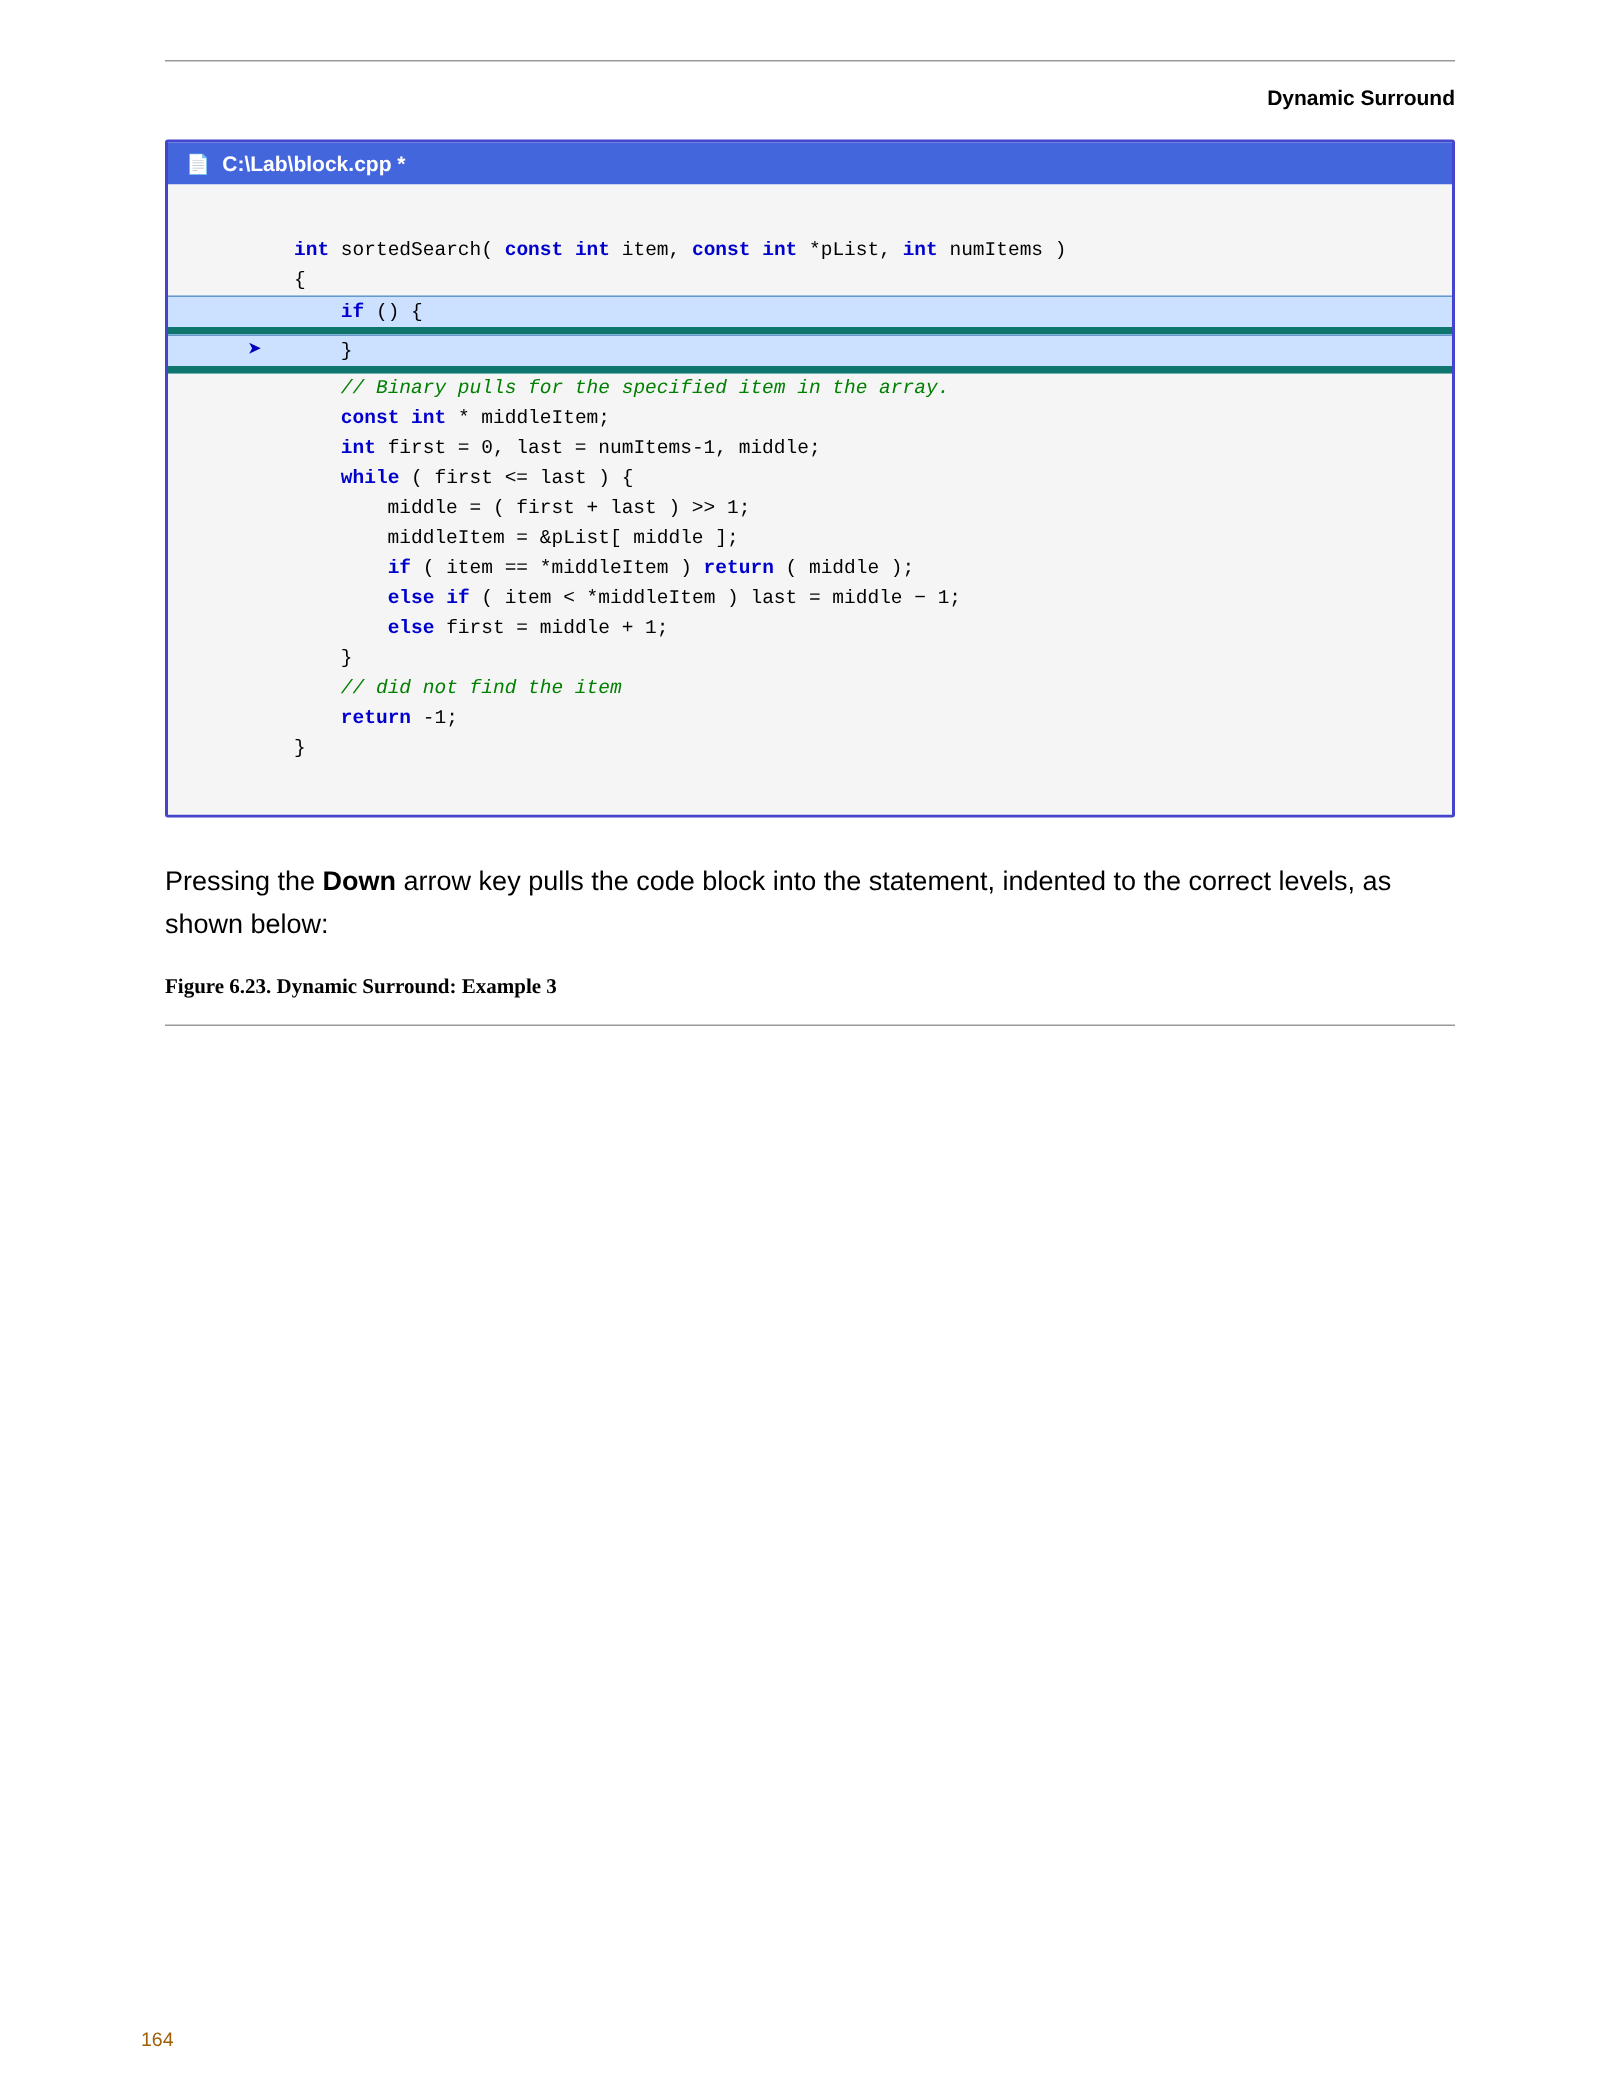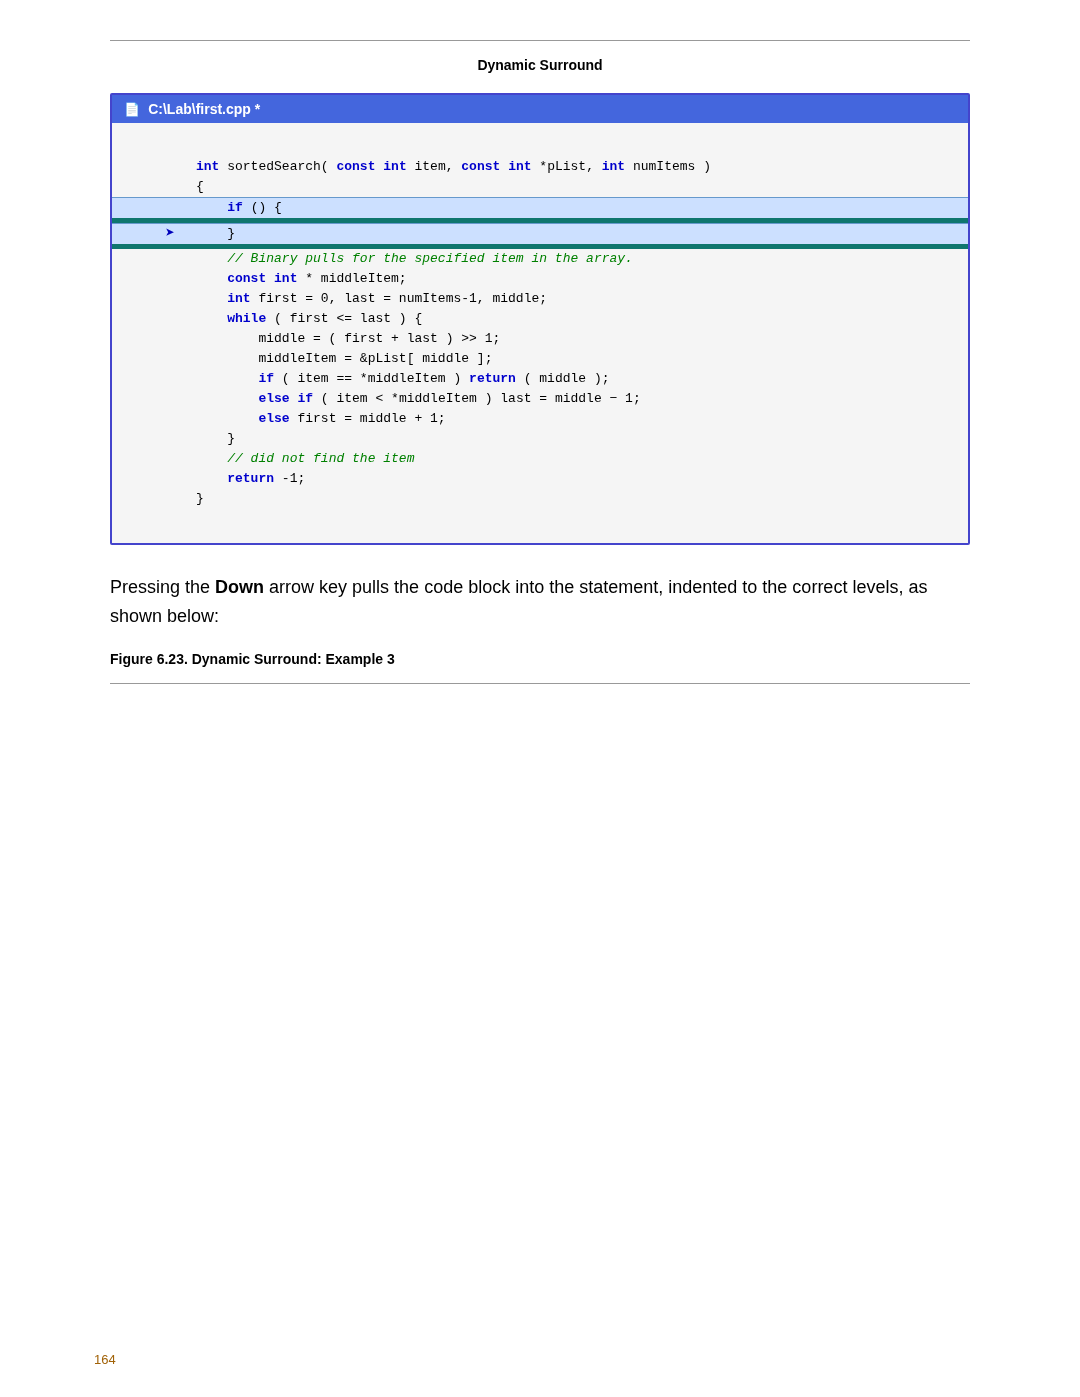--- a/index.html
+++ b/index.html
@@ -20,21 +20,21 @@
       padding: 40px 110px 60px 110px;
       position: relative;
     }
 
     .top-rule {
       border-top: 1px solid #999;
       margin-bottom: 16px;
     }
 
     .page-title {
-      text-align: center;
+      text-align: right;
       font-weight: bold;
       font-size: 14px;
       margin-bottom: 20px;
     }
 
     
     .editor-window {
       border: 2px solid #4444cc;
       border-radius: 2px;
       margin-bottom: 28px;
@@ -126,20 +126,21 @@
     .prose-text strong {
       font-weight: bold;
     }
 
     
     .figure-caption {
       font-size: 14px;
       font-weight: bold;
       margin-bottom: 16px;
       color: #000;
+      font-family: Liberation Serif, serif;
     }
 
     
     .page-number {
       position: absolute;
       bottom: 30px;
       left: 94px;
       font-size: 13px;
       color: #a16207;
       margin-top: 46px;
@@ -160,21 +161,21 @@
 <body>
 
 <div class="page-container">
   <div class="top-rule"></div>
 
   <div class="page-title">Dynamic Surround</div>
 
   <div class="editor-window">
     <div class="editor-titlebar">
       <span class="doc-icon">📄</span>
-      <span>C:\Lab\first.cpp *</span>
+      <span>C:\Lab\block.cpp *</span>
     </div>
     <div class="editor-body">
 
       <div class="code-line empty-line">
         <div class="line-gutter"></div>
         <div class="line-arrow"></div>
         <div class="line-content"></div>
       </div>
 
       <div class="code-line">

